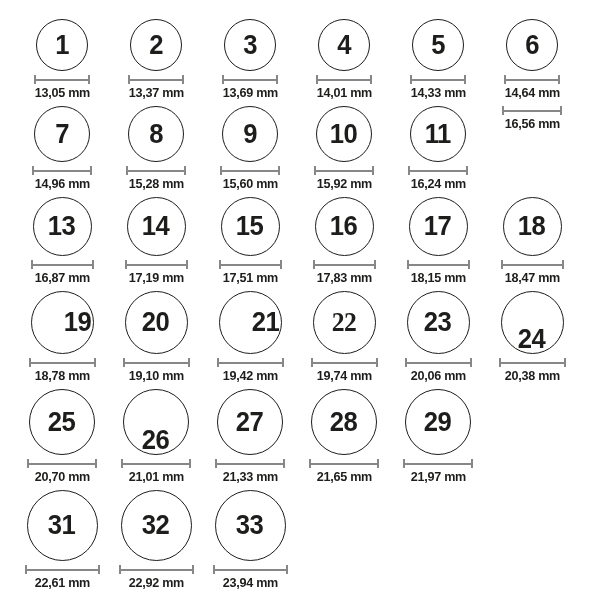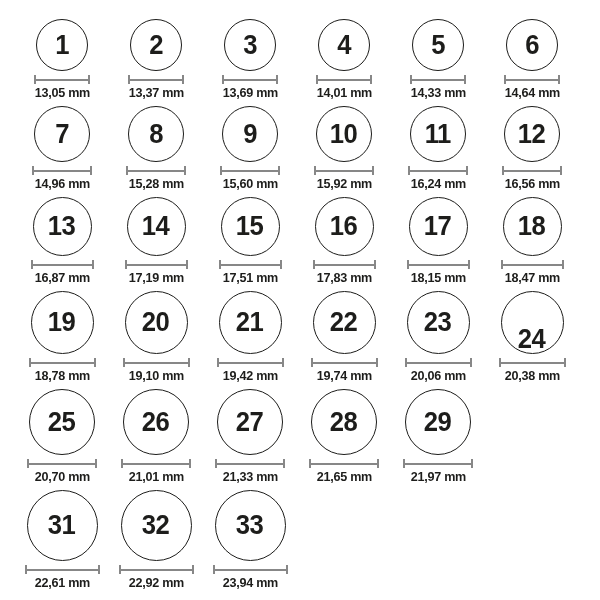--- a/index.html
+++ b/index.html
@@ -161,23 +161,20 @@
 
   <div class="cell">
     <div class="circle" style="width: 56px; height: 56px;">
       <span class="num">11</span>
     </div>
     <div class="ruler" style="width: 60px;"></div>
     <div class="mm-label">16,24 mm</div>
   </div>
 
   <div class="cell">
-    <div class="circle" style="width: 56px; height: 56px;">
-      <span class="num">12</span>
-    </div>
     <div class="ruler" style="width: 60px;"></div>
     <div class="mm-label">16,56 mm</div>
   </div>
 </div>
     <div class="row">
   <div class="cell">
     <div class="circle" style="width: 59px; height: 59px;">
       <span class="num">13</span>
     </div>
     <div class="ruler" style="width: 63px;"></div>
@@ -219,45 +216,45 @@
   <div class="cell">
     <div class="circle" style="width: 59px; height: 59px;">
       <span class="num">18</span>
     </div>
     <div class="ruler" style="width: 63px;"></div>
     <div class="mm-label">18,47 mm</div>
   </div>
 </div>
     <div class="row">
   <div class="cell">
-    <div class="circle" style="width: 63px; height: 63px;">
+    <div class="circle" style="width: 63px; height: 63px; justify-content: flex-end;">
       <span class="num">19</span>
     </div>
     <div class="ruler" style="width: 67px;"></div>
     <div class="mm-label">18,78 mm</div>
   </div>
 
   <div class="cell">
     <div class="circle" style="width: 63px; height: 63px;">
       <span class="num">20</span>
     </div>
     <div class="ruler" style="width: 67px;"></div>
     <div class="mm-label">19,10 mm</div>
   </div>
 
   <div class="cell">
-    <div class="circle" style="width: 63px; height: 63px;">
+    <div class="circle" style="width: 63px; height: 63px; justify-content: flex-end;">
       <span class="num">21</span>
     </div>
     <div class="ruler" style="width: 67px;"></div>
     <div class="mm-label">19,42 mm</div>
   </div>
 
   <div class="cell">
-    <div class="circle" style="width: 63px; height: 63px;">
+    <div class="circle" style="width: 63px; height: 63px; font-family: Liberation Serif, serif;">
       <span class="num">22</span>
     </div>
     <div class="ruler" style="width: 67px;"></div>
     <div class="mm-label">19,74 mm</div>
   </div>
 
   <div class="cell">
     <div class="circle" style="width: 63px; height: 63px;">
       <span class="num">23</span>
     </div>
@@ -276,21 +273,21 @@
     <div class="row">
   <div class="cell">
     <div class="circle" style="width: 66px; height: 66px;">
       <span class="num">25</span>
     </div>
     <div class="ruler" style="width: 70px;"></div>
     <div class="mm-label">20,70 mm</div>
   </div>
 
   <div class="cell">
-    <div class="circle" style="width: 66px; height: 66px;">
+    <div class="circle" style="width: 66px; height: 66px; align-items: flex-end;">
       <span class="num">26</span>
     </div>
     <div class="ruler" style="width: 70px;"></div>
     <div class="mm-label">21,01 mm</div>
   </div>
 
   <div class="cell">
     <div class="circle" style="width: 66px; height: 66px;">
       <span class="num">27</span>
     </div>

